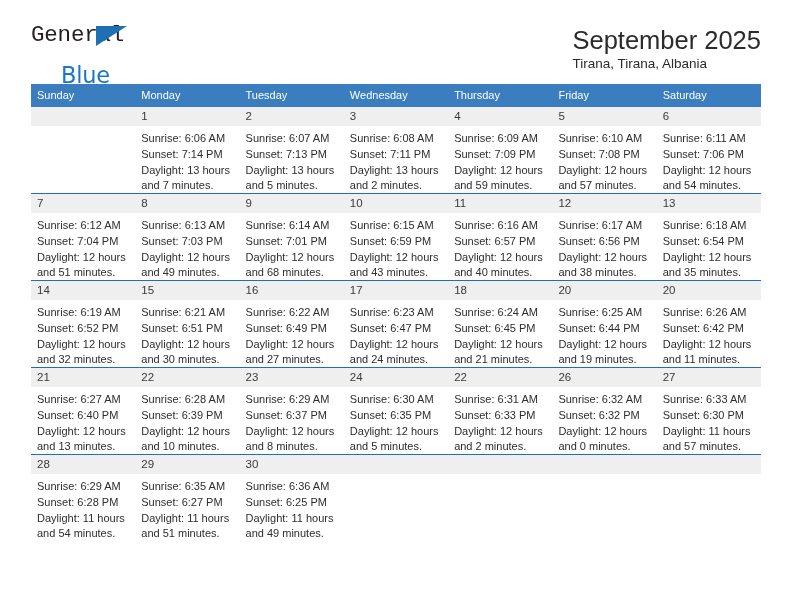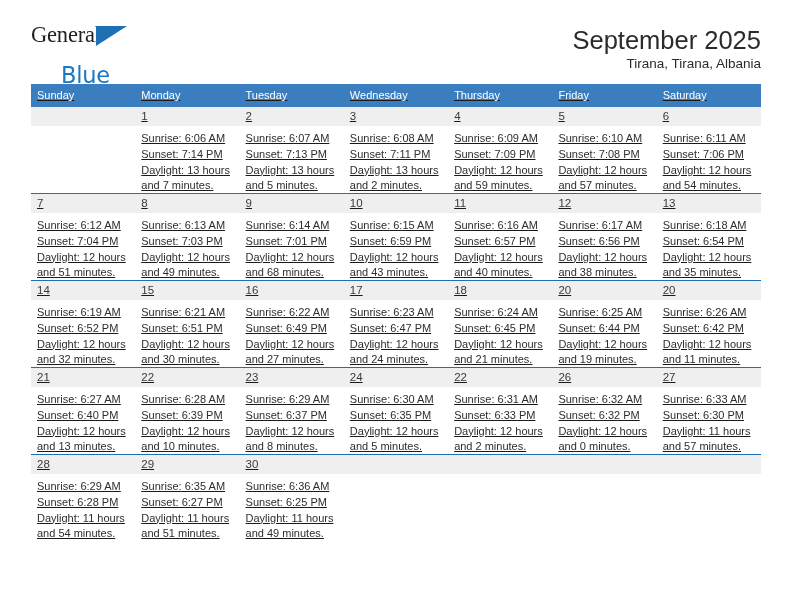--- a/index.html
+++ b/index.html
@@ -40,21 +40,21 @@
     height: 48px;
     flex: 0 0 auto;
   }
   .brand-general {
     position: absolute;
     left: 0;
     top: 0;
     font-size: 22.5px;
     letter-spacing: -0.2px;
     color: #231f20;
-    font-family: Liberation Serif, serif;
+    font-family: Liberation Mono, monospace;
     line-height: 1;
   }
   .brand-triangle {
     position: absolute;
     left: 65px;
     top: 2px;
     width: 0;
     height: 0;
     border-left: 31px solid #1f6fb5;
     border-bottom: 20px solid transparent;
@@ -64,21 +64,21 @@
     left: 30px;
     top: 40px;
     font-size: 22.5px;
     letter-spacing: -0.2px;
     color: #1c77c3;
     font-family: "DejaVu Sans", sans-serif;
     line-height: 1;
   }
 
   .titles {
-    text-align: right;
+    text-align: left;
     flex: 0 0 auto;
     padding-top: 1px;
   }
   .cal-title {
     font-size: 25.5px;
     font-weight: normal;
     color: #2b2b2b;
     line-height: 1.18;
     white-space: nowrap;
   }
@@ -89,21 +89,20 @@
     line-height: 1.3;
     white-space: nowrap;
   }
 
   
   .calendar {
     width: 730px;
     margin-top: 10px;
     border-collapse: collapse;
     table-layout: fixed;
-    text-decoration: underline;
   }
 
   .dow-row th {
     background: #3b7ec0;
     color: #ffffff;
     font-size: 11px;
     font-weight: normal;
     text-align: left;
     padding: 5px 0 6px 6px;
     height: 21px;

